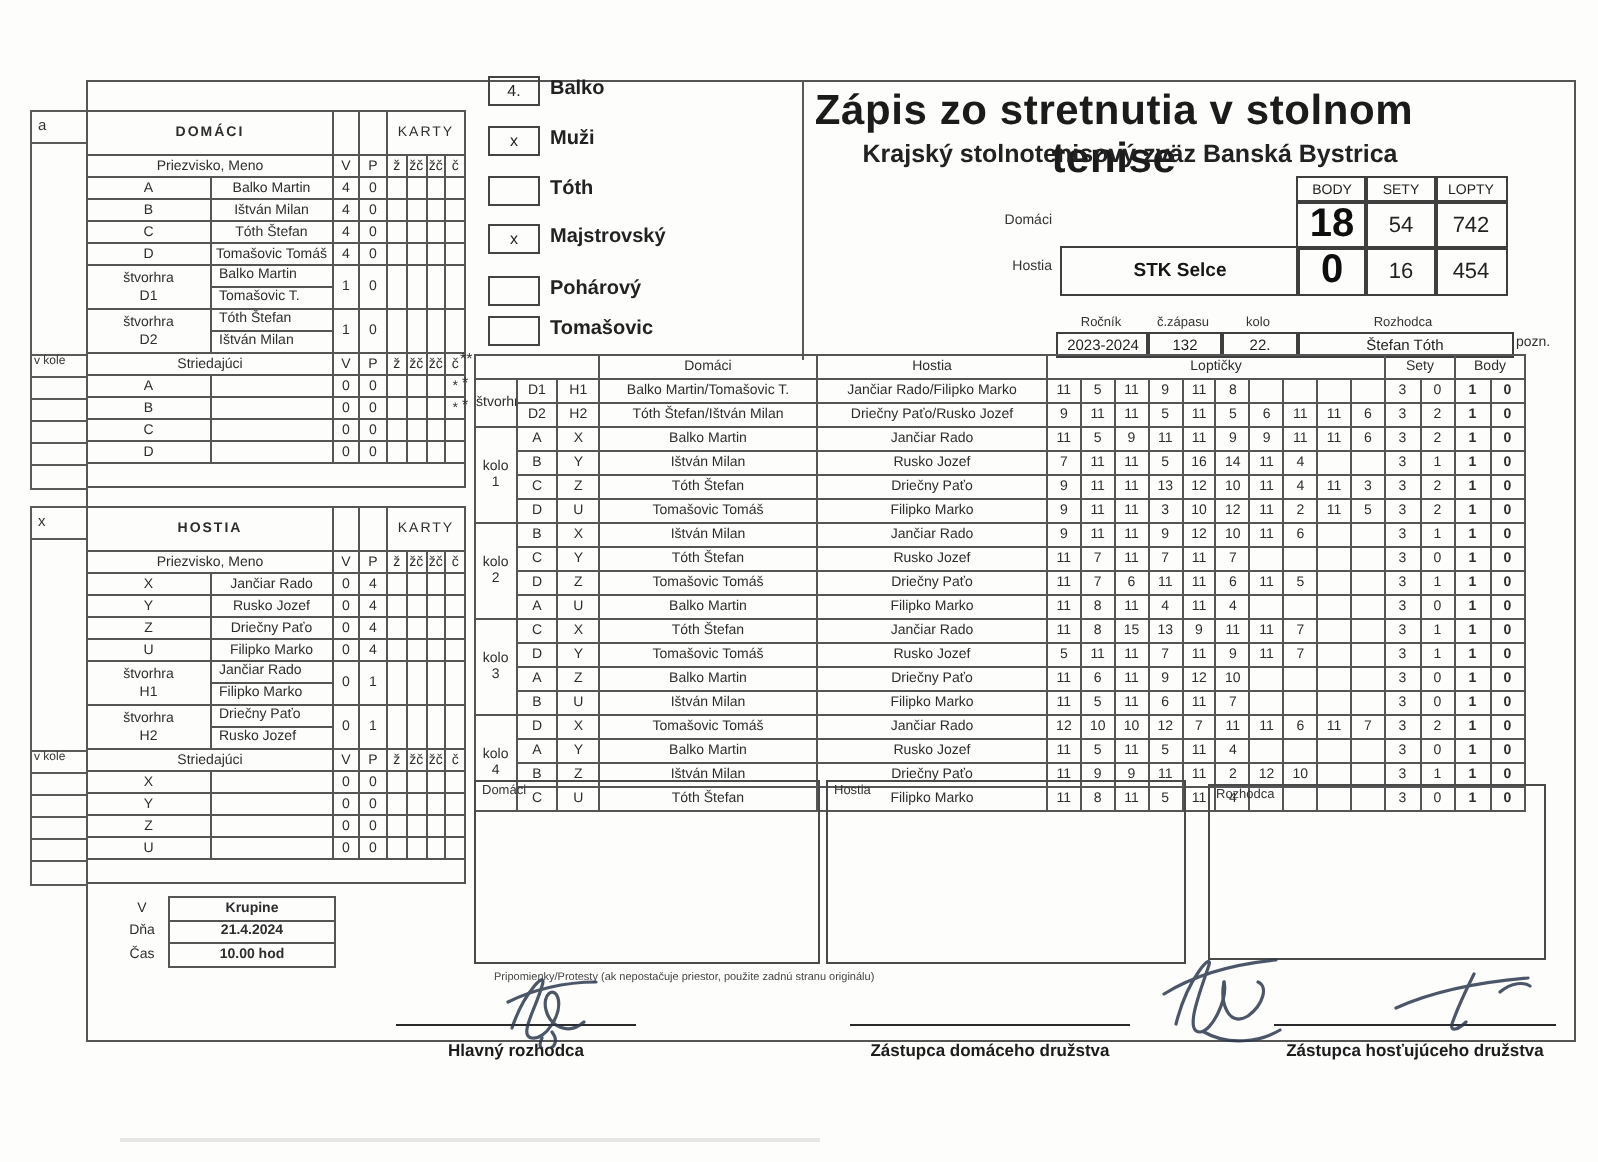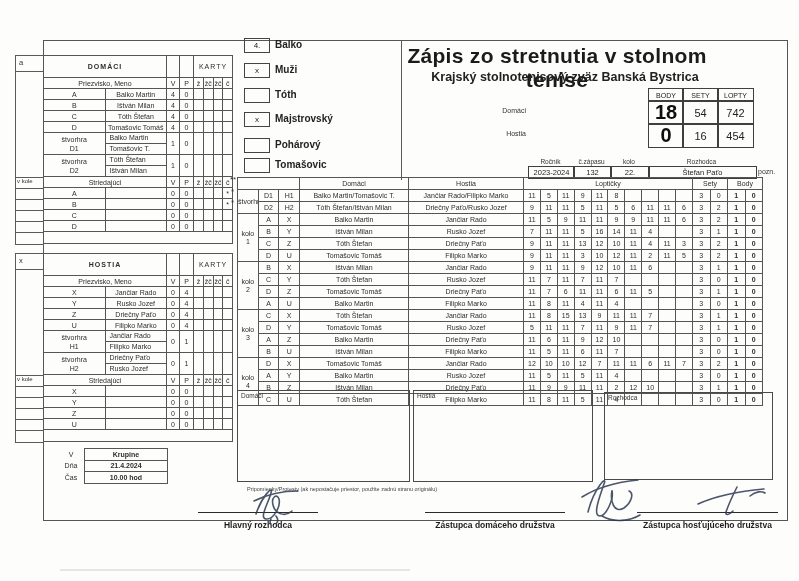--- a/index.html
+++ b/index.html
@@ -419,32 +419,33 @@
   <div class="cellbox sum-hdr" style="left:648px;top:88px;width:34px;height:12px;">BODY</div>
   <div class="cellbox sum-hdr" style="left:682px;top:88px;width:35px;height:12px;">SETY</div>
   <div class="cellbox sum-hdr" style="left:717px;top:88px;width:35px;height:12px;">LOPTY</div>
 
   <div class="side-lbl" style="left:480px;top:107px;">Domáci</div>
   <div class="cellbox sum-big" style="left:648px;top:100px;width:34px;height:23px;">18</div>
   <div class="cellbox sum-num" style="left:682px;top:100px;width:35px;height:23px;">54</div>
   <div class="cellbox sum-num" style="left:717px;top:100px;width:35px;height:23px;">742</div>
 
   <div class="side-lbl" style="left:480px;top:130px;">Hostia</div>
+  <div class="cellbox sum-team" style="left:530px;top:123px;width:118px;height:23px;">STK Selce</div>
   <div class="cellbox sum-big" style="left:648px;top:123px;width:34px;height:23px;">0</div>
   <div class="cellbox sum-num" style="left:682px;top:123px;width:35px;height:23px;">16</div>
   <div class="cellbox sum-num" style="left:717px;top:123px;width:35px;height:23px;">454</div>
 
   <div class="mi-lbl" style="left:528px;top:158px;width:45px;">Ročník</div>
   <div class="mi-lbl" style="left:573px;top:158px;width:37px;">č.zápasu</div>
   <div class="mi-lbl" style="left:610px;top:158px;width:38px;">kolo</div>
   <div class="mi-lbl" style="left:648px;top:158px;width:107px;">Rozhodca</div>
   <div class="cellbox mi-val" style="left:528px;top:166px;width:45px;height:11px;">2023-2024</div>
   <div class="cellbox mi-val" style="left:573px;top:166px;width:37px;height:11px;">132</div>
   <div class="cellbox mi-val" style="left:610px;top:166px;width:38px;height:11px;">22.</div>
-  <div class="cellbox mi-val" style="left:648px;top:166px;width:107px;height:11px;">Štefan Paťo</div>
+  <div class="cellbox mi-val" style="left:648px;top:166px;width:107px;height:11px;">Štefan Tóth</div>
   <div class="lbl" style="left:758px;top:168px;font-size:7px;">pozn.</div>
 
   <table class="sheet-tbl" id="match-grid" style="left:237px;top:177px;width:519px;">
       <tbody>
         <tr style="height: 11px;">
           <td colspan="3" style="width: 61px;"></td>
           <td class="g-nameh" style="width: 108px;">Domáci</td>
           <td class="g-nameh" style="width: 114px;">Hostia</td>
           <td class="g-h" colspan="10" style="width: 168px;">Loptičky</td>
           <td class="g-h" colspan="2" style="width: 34px;">Sety</td>

